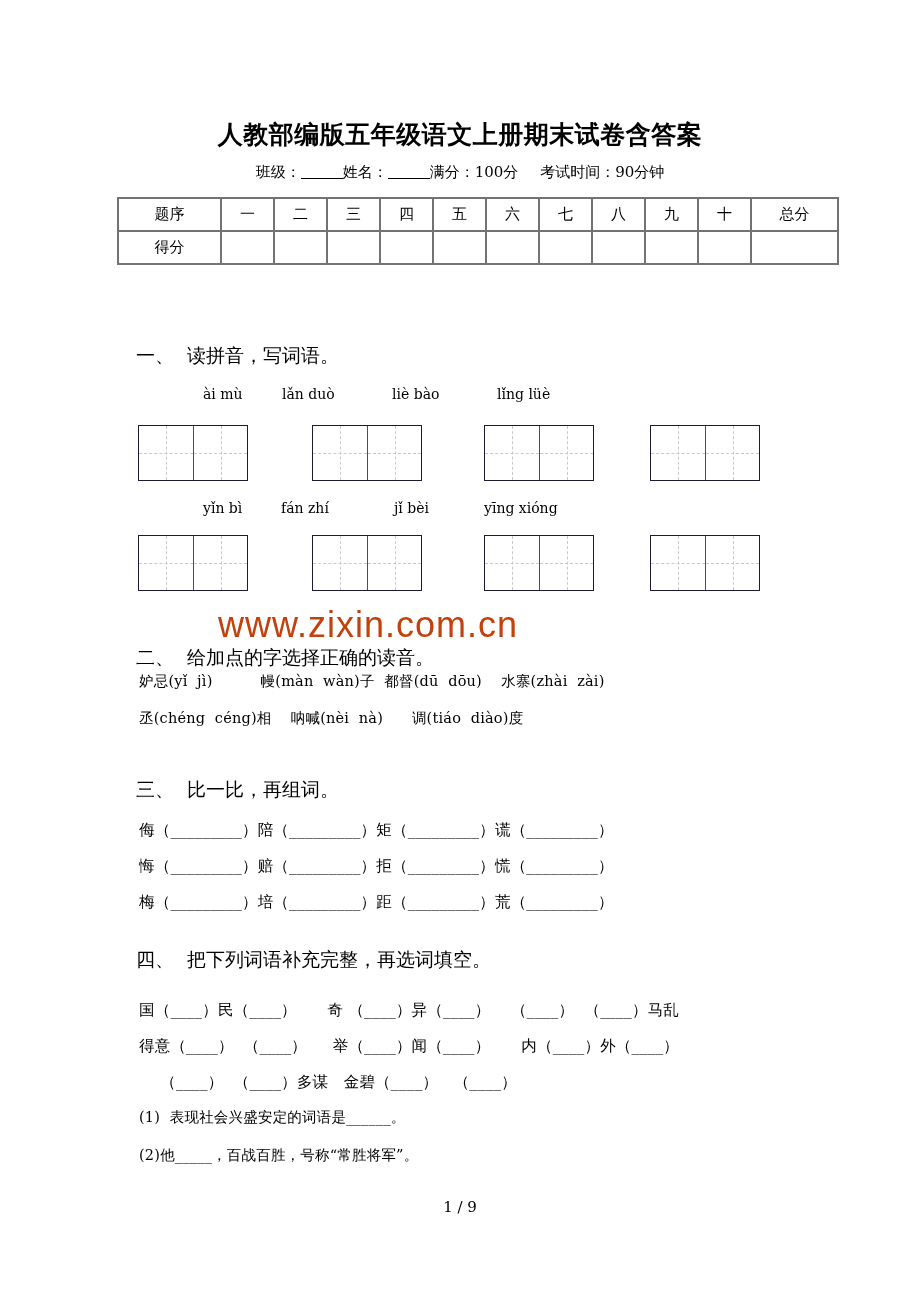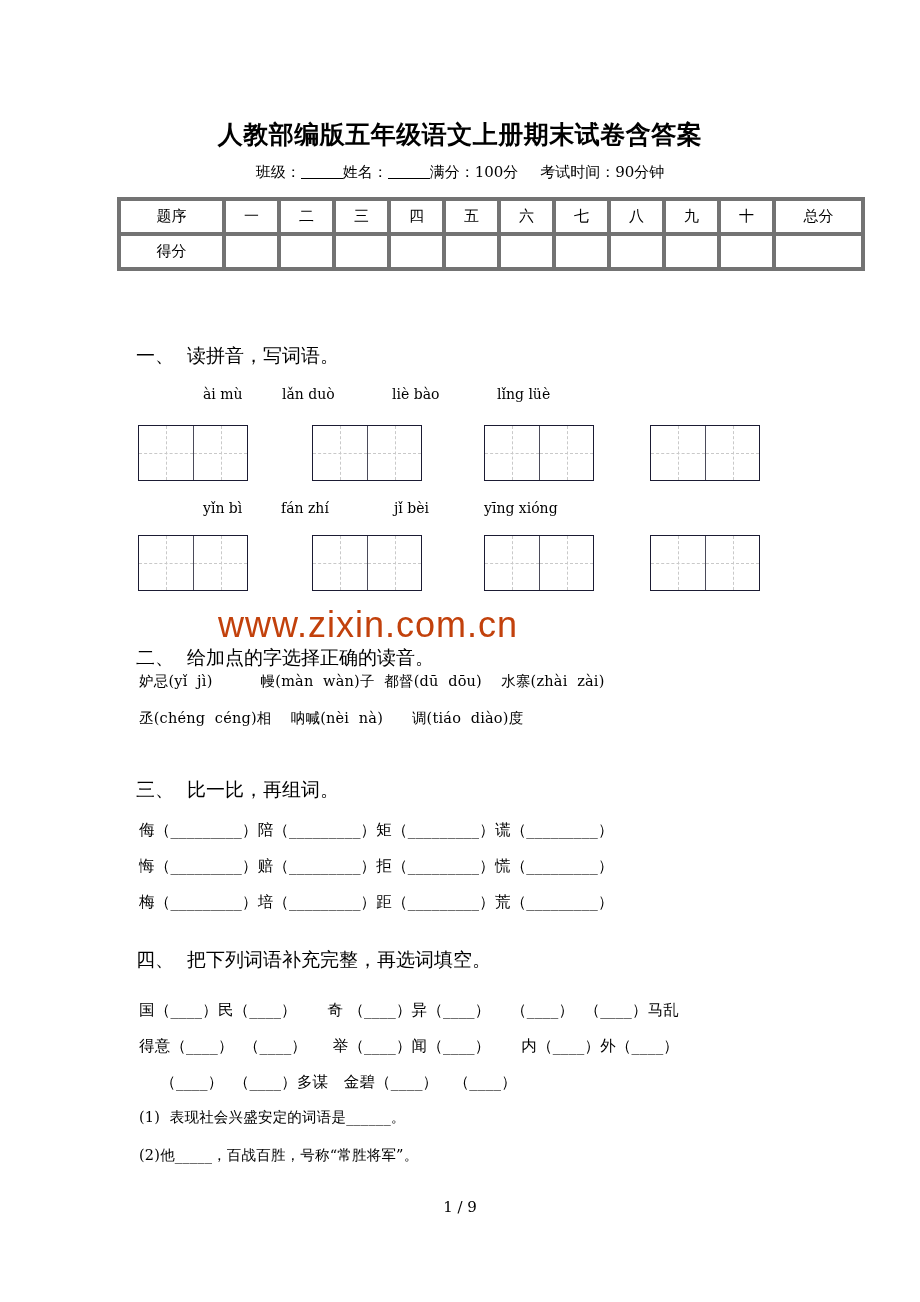--- a/index.html
+++ b/index.html
@@ -72,21 +72,21 @@
   .score-table-wrap {
     position: absolute;
     top: 197px;
     left: 117px;
   }
   table.score-table {
     border-collapse: collapse;
     table-layout: fixed;
   }
   table.score-table td {
-    border: 4px solid #737373;
+    border: 2px solid #737373;
     height: 31px;
     text-align: center;
     vertical-align: middle;
     font-size: 15px;
     padding: 0;
   }
   td.col-label { width: 101px; }
   td.col-num   { width: 51px; }
   td.col-total { width: 85px; margin-top: 20px; }
 

